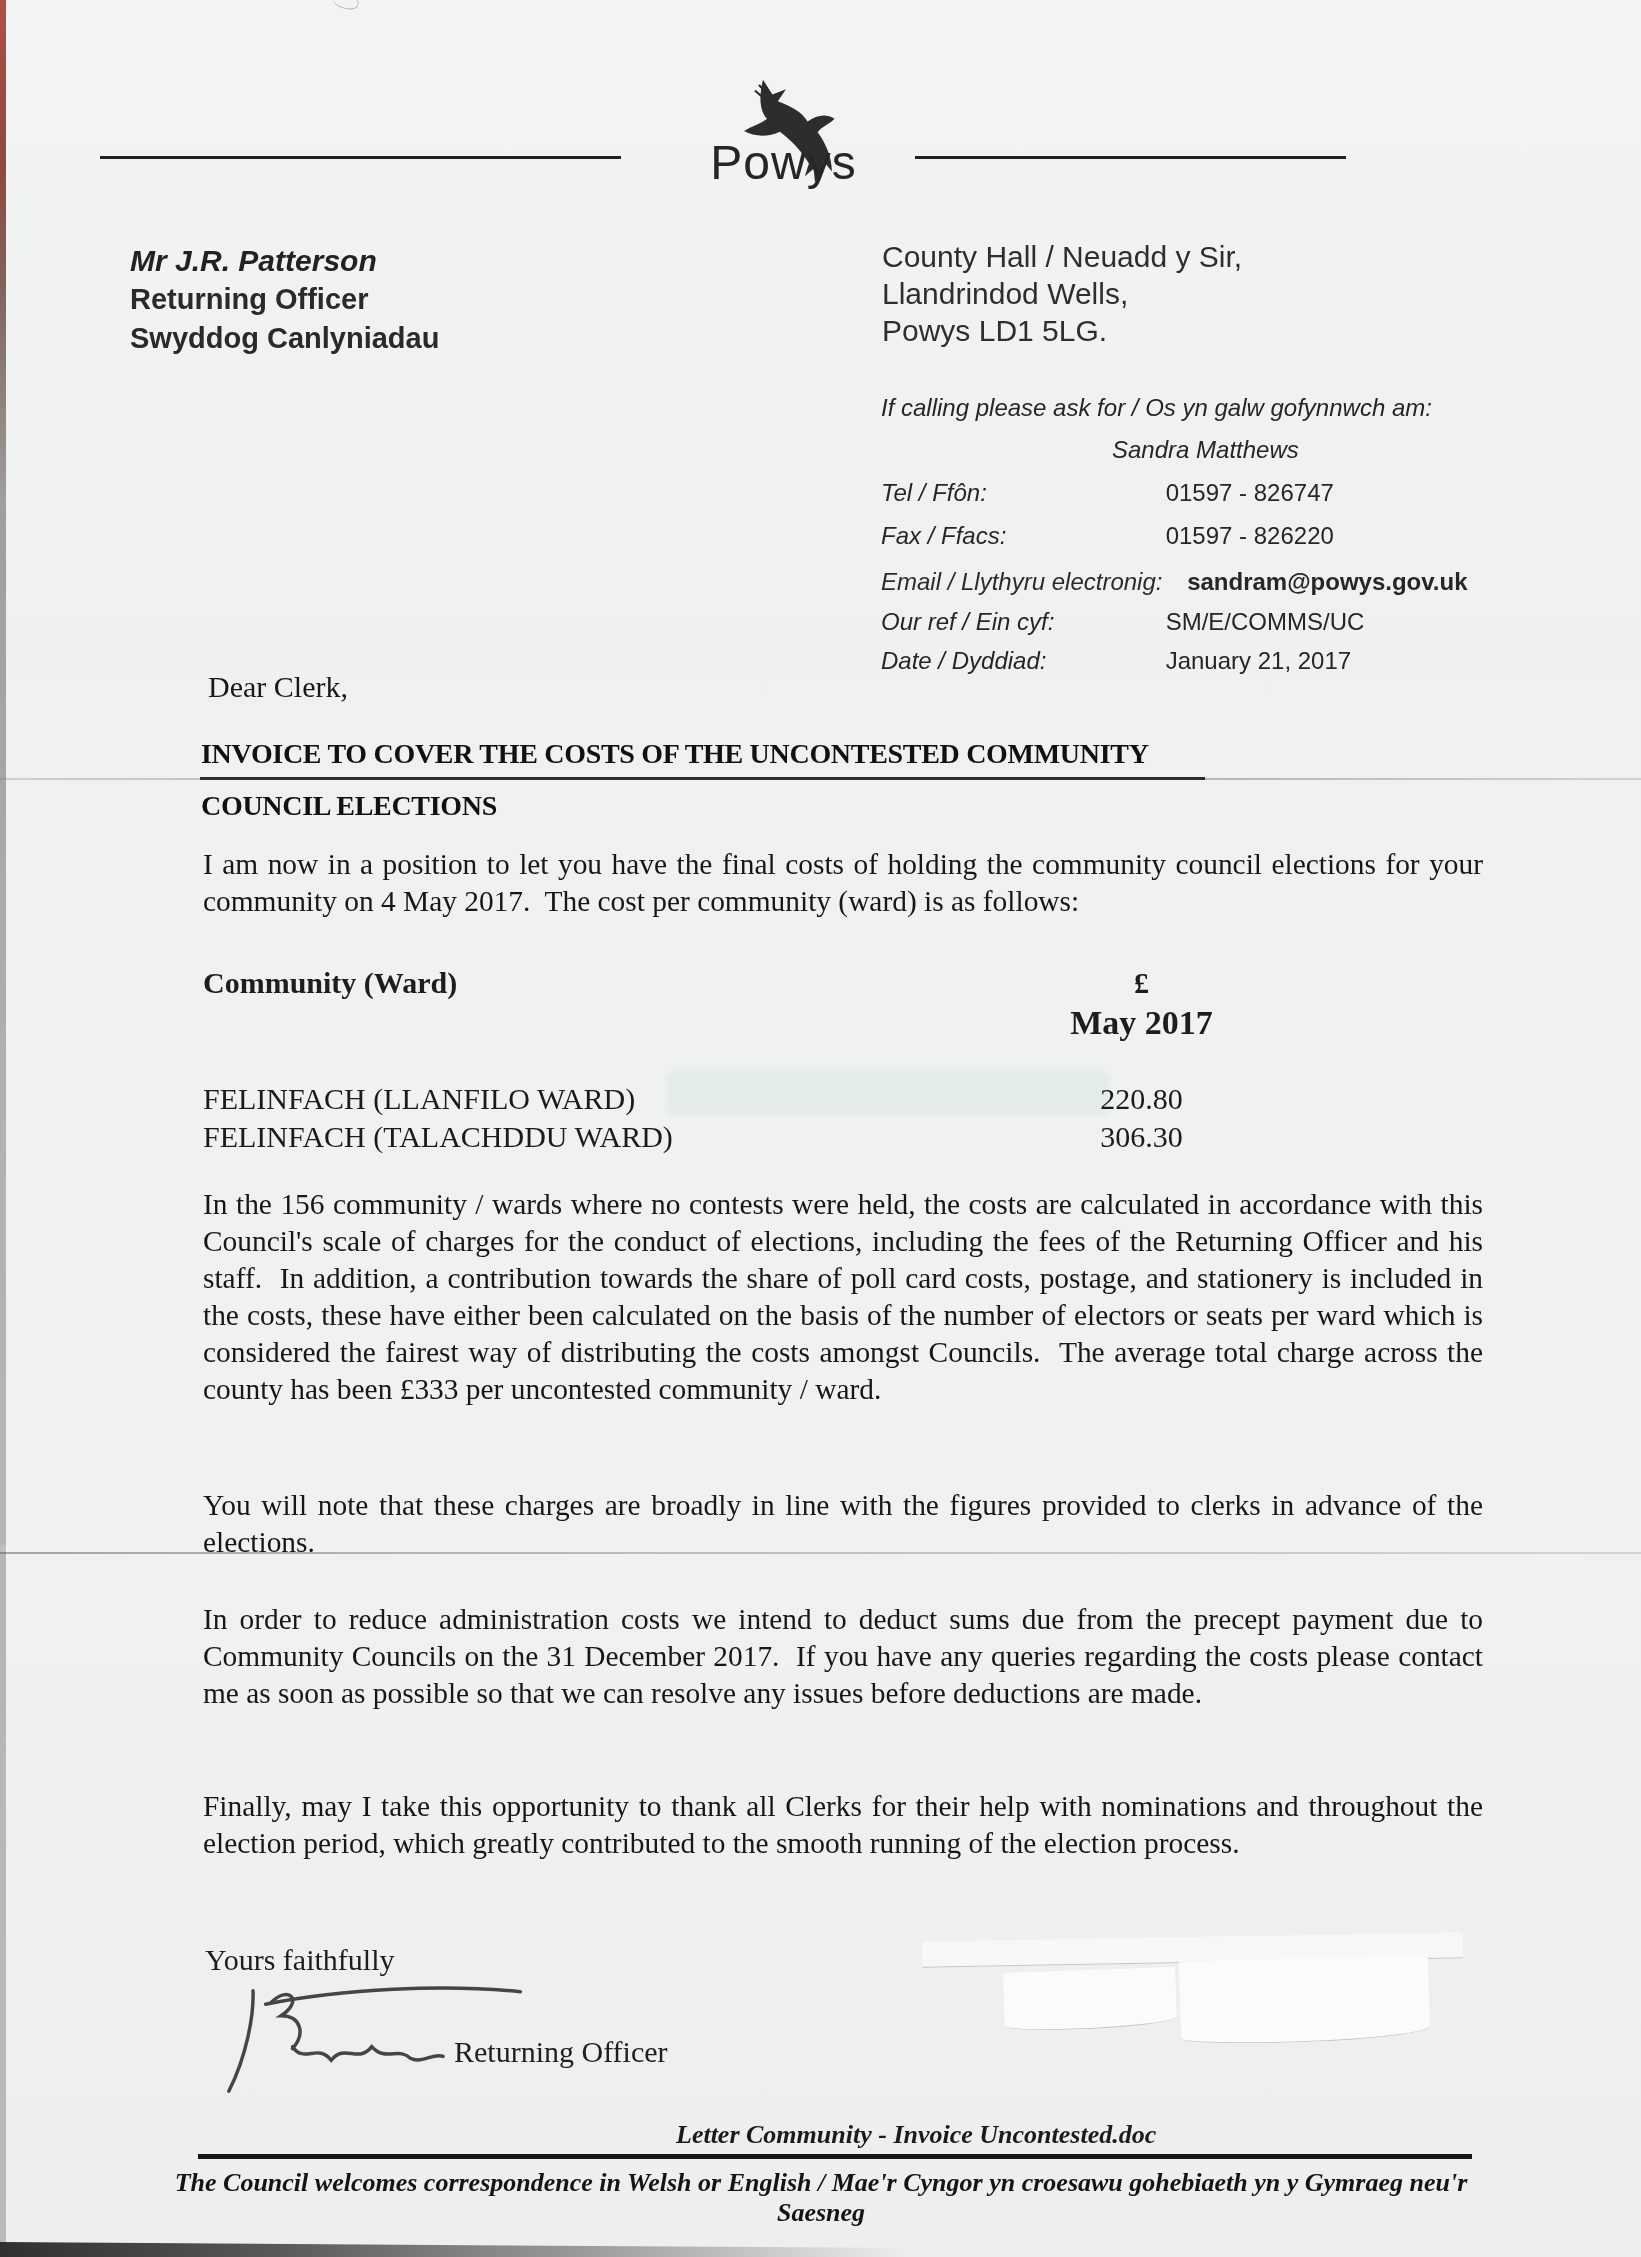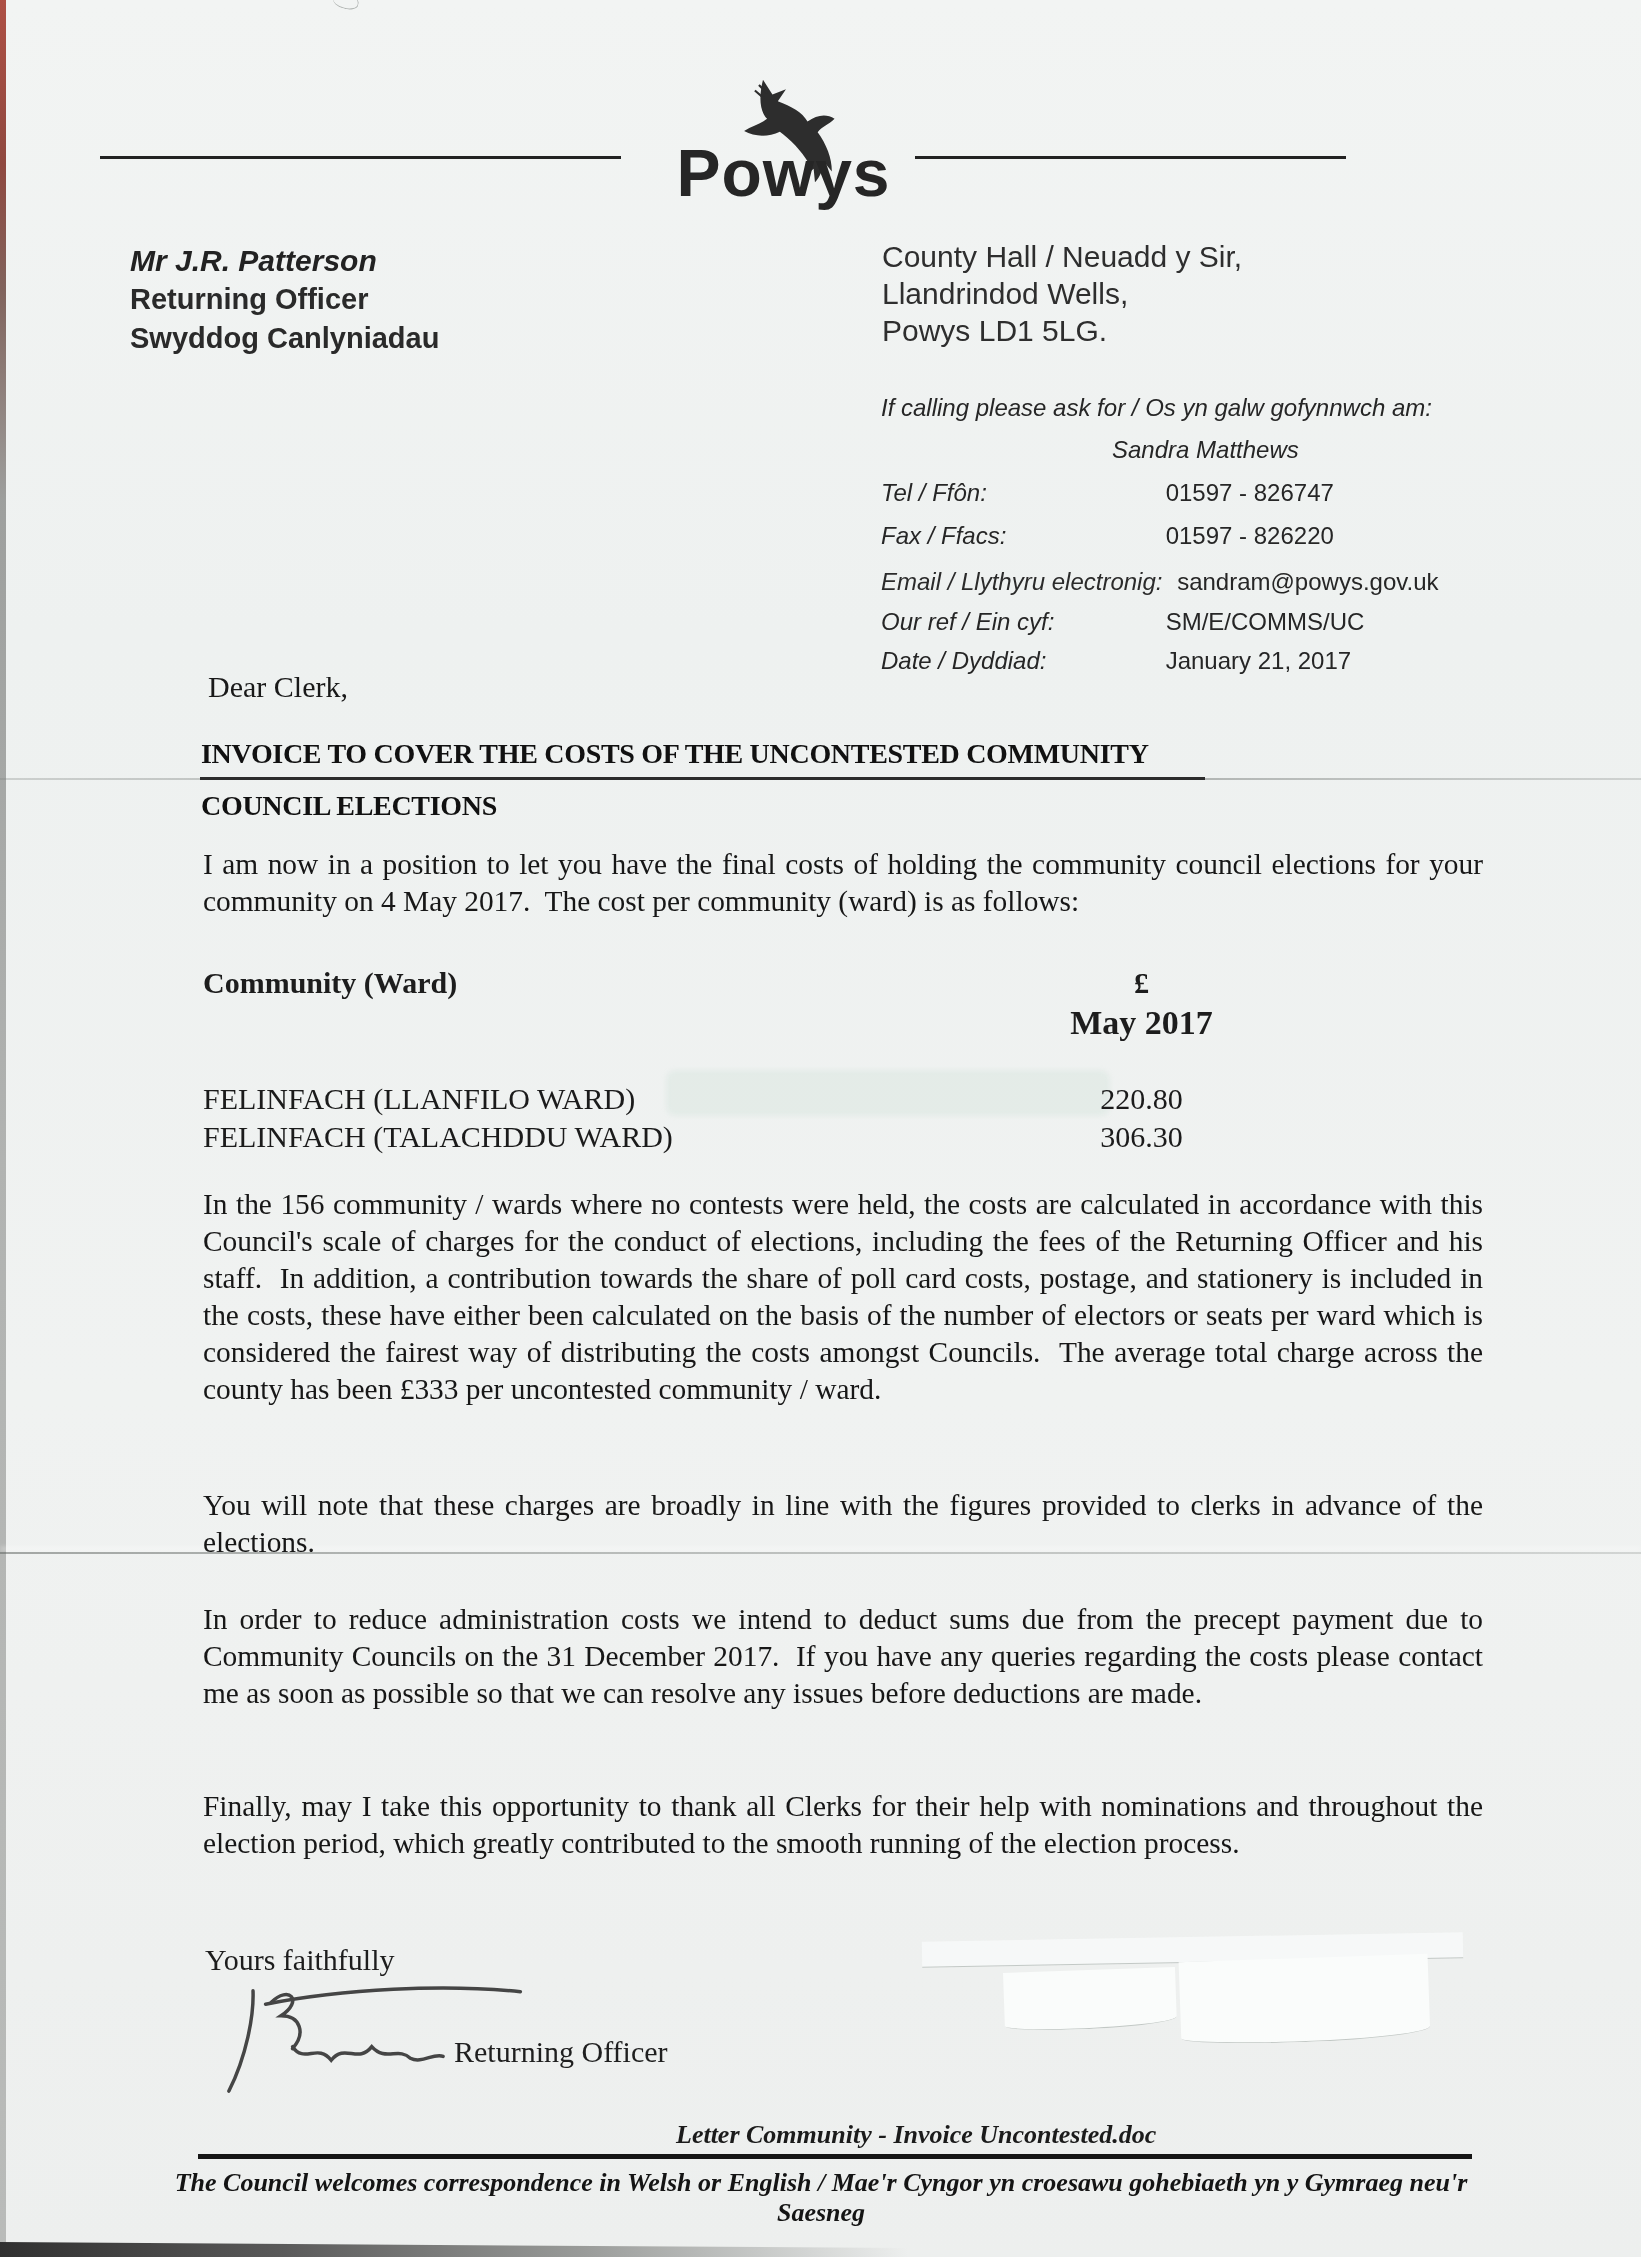--- a/index.html
+++ b/index.html
@@ -27,21 +27,21 @@
   .whiteout-2{left:1180px;top:1958px;width:249px;height:83px;transform:rotate(-2deg);border-radius:0 0 50% 50%/0 0 11.6px 7.7px;}
   .whiteout-3{left:922px;top:1937px;width:541px;height:25px;background:rgba(252,254,253,.6);transform:rotate(-1deg);}
   .top-mark{position:absolute;left:333px;top:-5.8px;width:25px;height:13.5px;border:1.9px solid #8a8f8c;border-radius:50%;border-top:none;border-left:none;transform:rotate(14deg);opacity:.6;}
 
   
   .logo-rule{position:absolute;height:2.9px;background:#222;top:156px;}
   .logo-rule.left{left:100px;width:521px;}
   .logo-rule.right{left:915px;width:431px;}
   .kite{position:absolute;left:703px;top:77px;width:174px;height:108px;}
   .logo-word{position:absolute;left:653px;top:135px;width:261px;text-align:center;
-    font-family:"Liberation Sans",sans-serif;font-weight:700;font-size:66px;letter-spacing:1px;color:#262626;}
+    font-family:"Liberation Sans",sans-serif;font-weight:400;font-size:48px;letter-spacing:1px;color:#262626;}
 
   .sans{font-family:"Liberation Sans",sans-serif;}
   .sender{position:absolute;left:130px;top:241px;line-height:39px;}
   .sender .name{font-weight:700;font-style:italic;font-size:30px;color:#222;}
   .sender .role{font-weight:700;font-size:29px;color:#2a2a2a;}
   .addr{position:absolute;left:882px;top:238px;font-size:30px;line-height:37px;color:#2e2e2e;}
 
   .contact-label{font-style:italic;color:#2b2b2b;}
   .c-row{position:absolute;left:881px;font-size:24px;color:#262626;}
   .c-row .lab{display:inline-block;width:278px;font-style:italic;}
@@ -111,21 +111,21 @@
   <div class="c-row sans" style="top:479px;">
     <span class="lab">Tel / Ffôn:</span>
     <span class="c-val">01597 - 826747</span>
   </div>
   <div class="c-row sans" style="top:522px;">
     <span class="lab">Fax / Ffacs:</span>
     <span class="c-val">01597 - 826220</span>
   </div>
   <div class="c-row sans" style="top:568px;">
     <span class="contact-label">Email / Llythyru electronig:</span>
-    <span class="c-val" style="margin-left:8px;">sandram@powys.gov.uk</span>
+    <span class="c-val" style="margin-left:18px;font-weight:bold;">sandram@powys.gov.uk</span>
   </div>
   <div class="c-row sans" style="top:608px;">
     <span class="lab">Our ref / Ein cyf:</span>
     <span class="c-val">SM/E/COMMS/UC</span>
   </div>
   <div class="c-row sans" style="top:647px;">
     <span class="lab">Date / Dyddiad:</span>
     <span class="c-val">January 21, 2017</span>
   </div>
 

